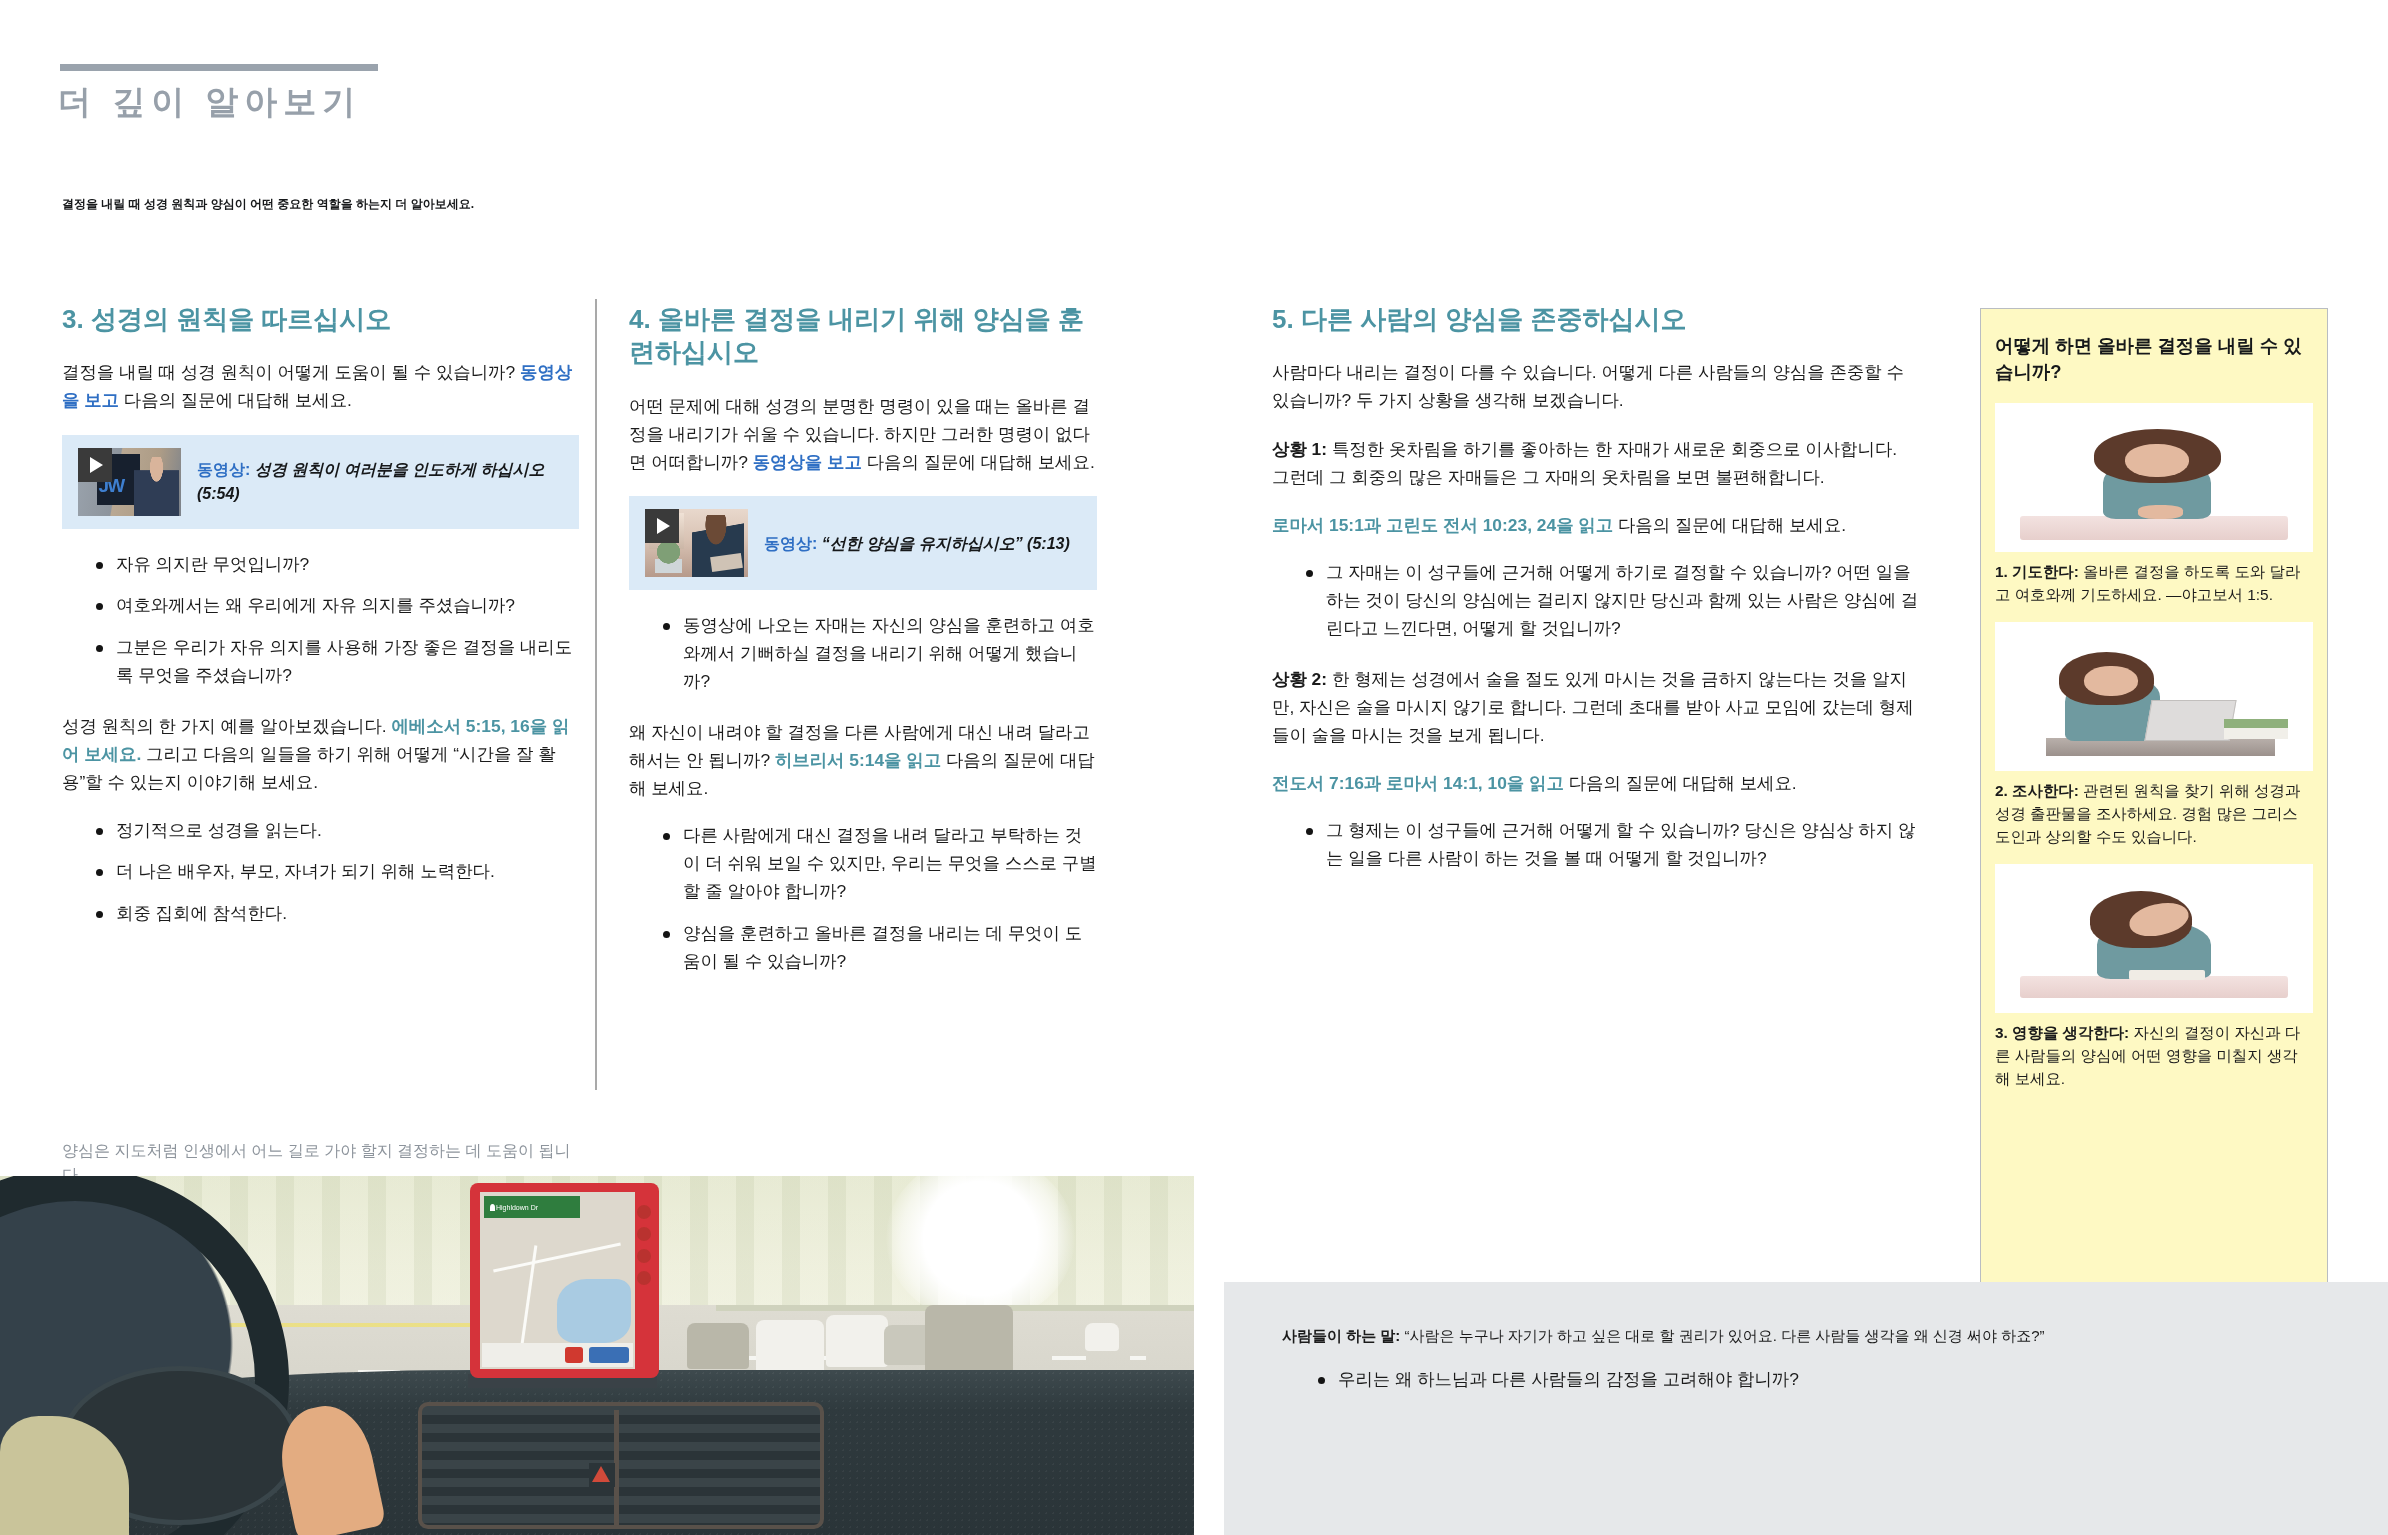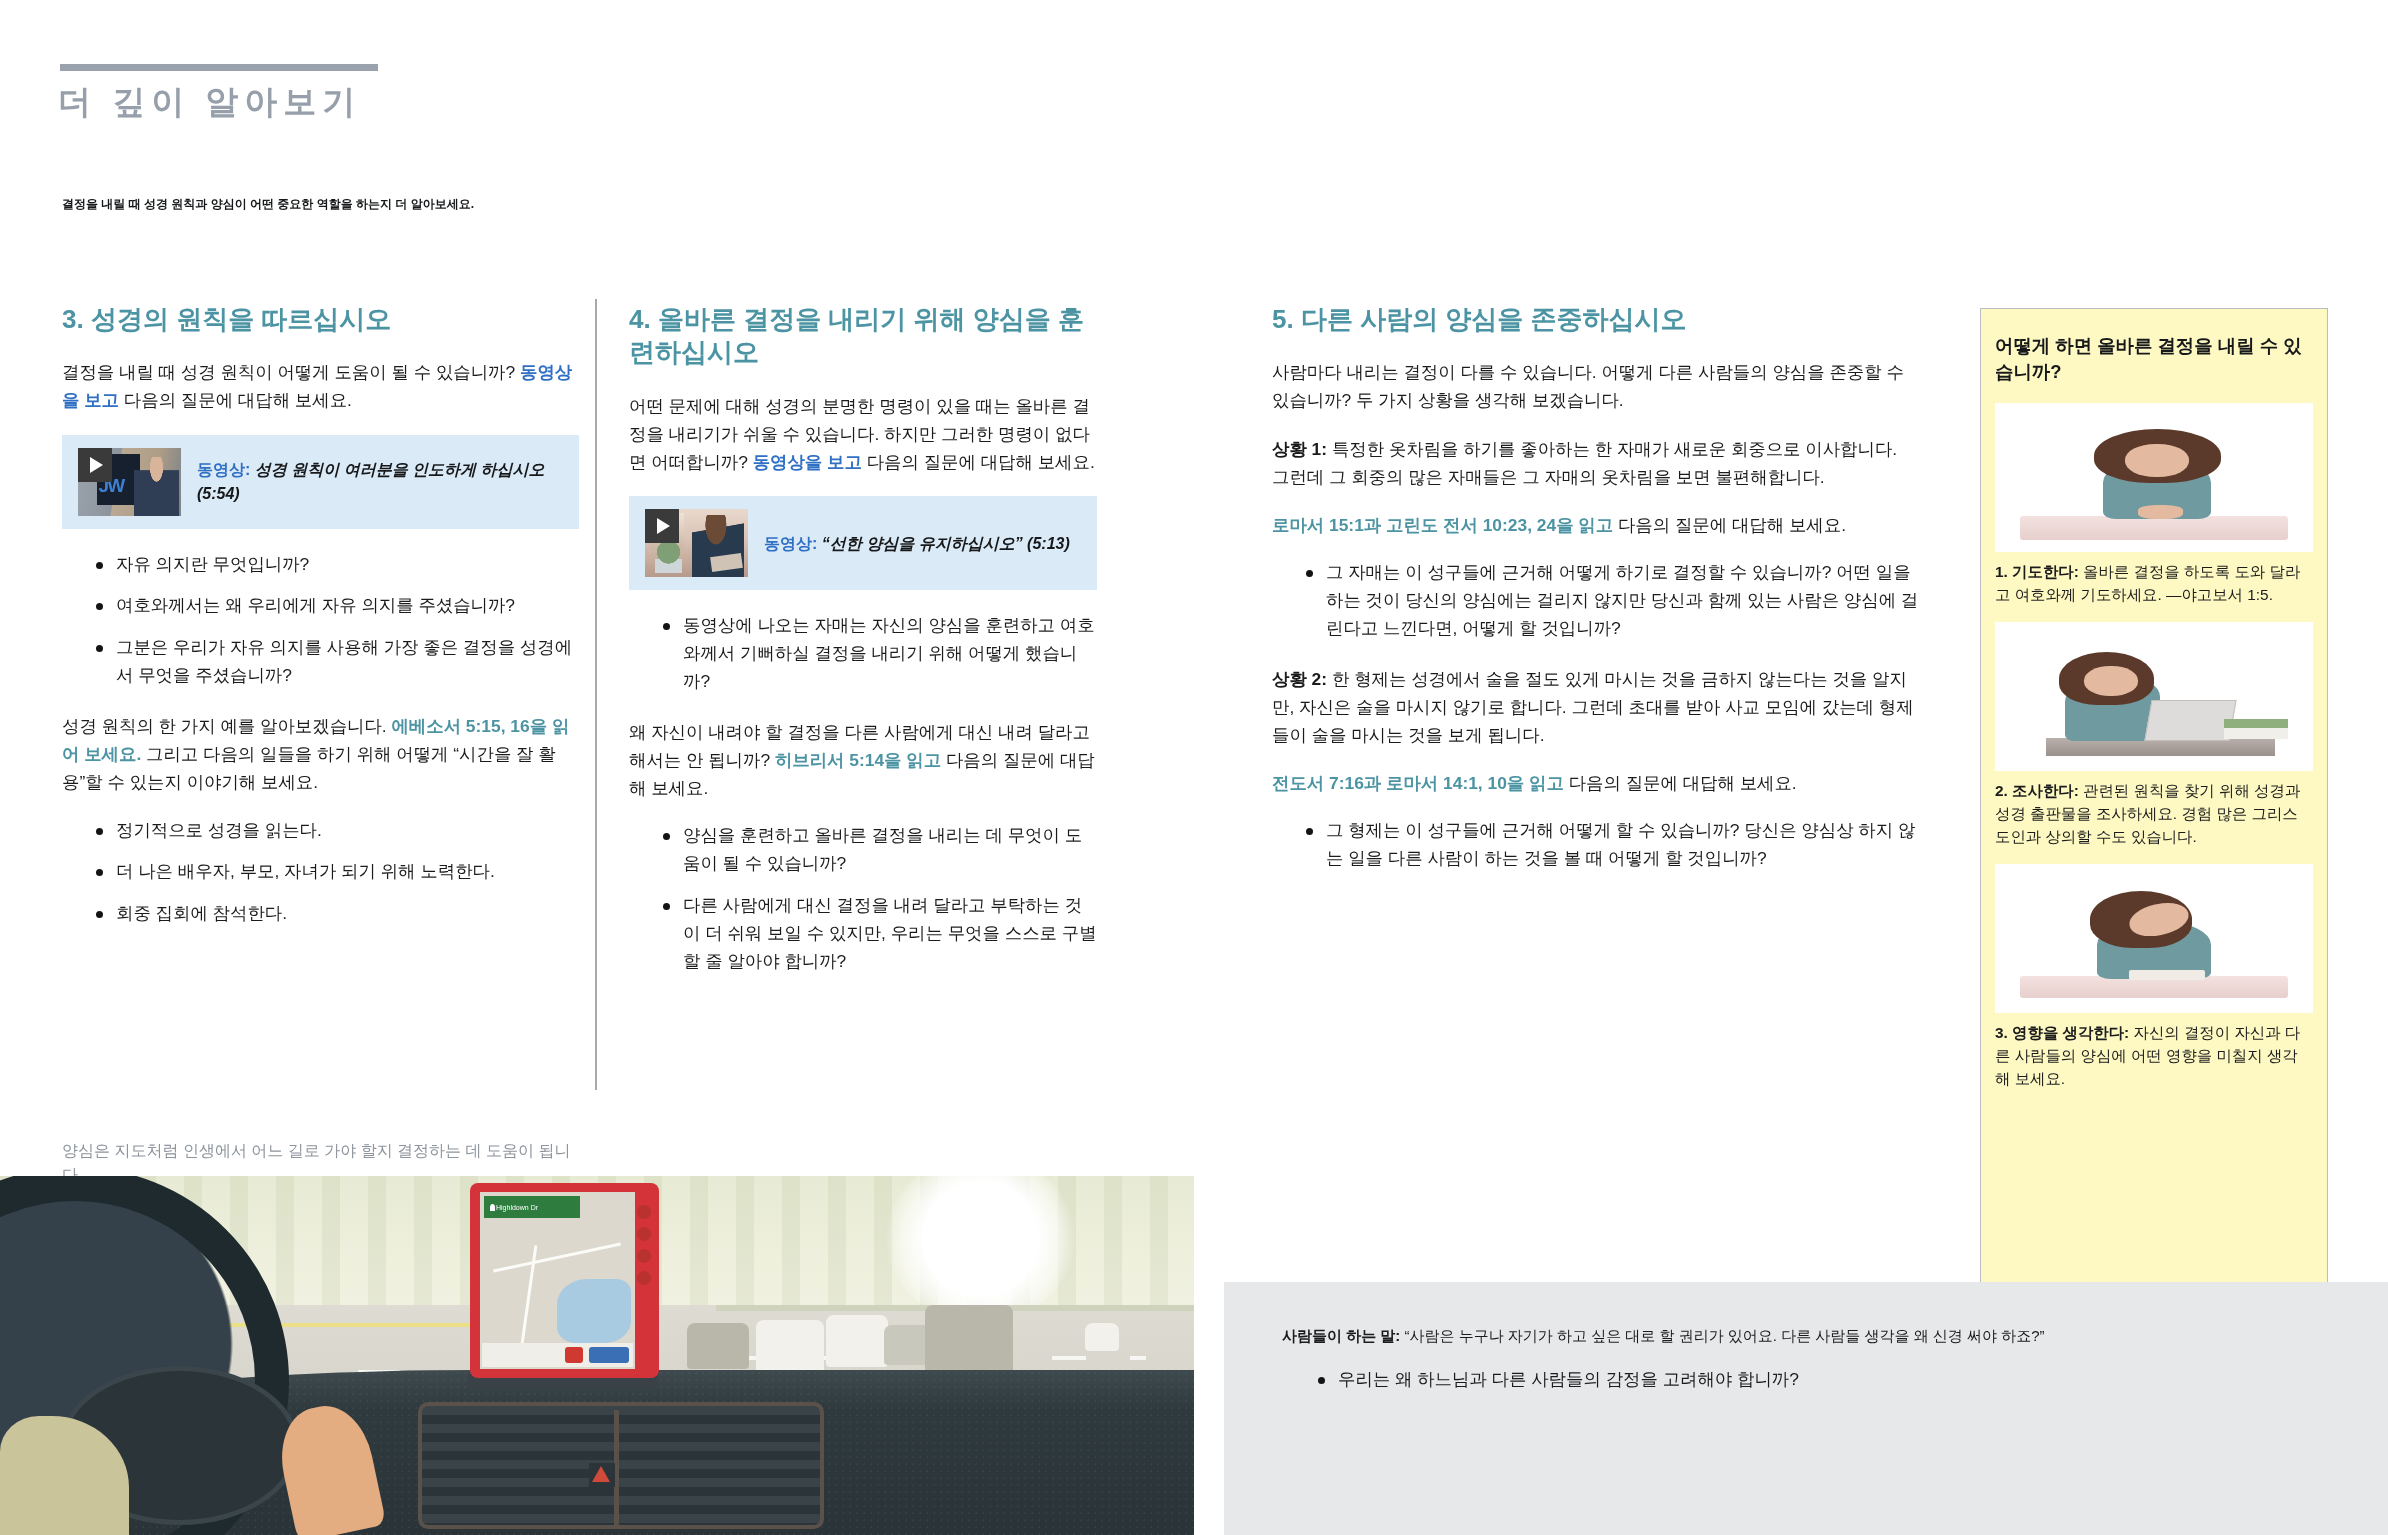--- a/index.html
+++ b/index.html
@@ -218,21 +218,21 @@
         <div class="jw">JW</div>
         <div class="man"></div>
         <div class="play"></div>
       </div>
       <div class="vtitle"><span class="vt-lead">동영상: </span><span>성경 원칙이 여러분을 인도하게 하십시오 (5:54)</span></div>
     </div>
 
     <ul class="q">
       <li>자유 의지란 무엇입니까?</li>
       <li>여호와께서는 왜 우리에게 자유 의지를 주셨습니까?</li>
-      <li>그분은 우리가 자유 의지를 사용해 가장 좋은 결정을 성경에서 무엇을 주셨습니까?</li>
+      <li>그분은 우리가 자유 의지를 사용해 가장 좋은 결정을 내리도록 무엇을 주셨습니까?</li>
     </ul>
 
     <p class="body"><span>성경 원칙의 한 가지 예를 알아보겠습니다. </span><span class="lnk-teal">에베소서 5:15, 16을 읽어 보세요.</span><span> 그리고 다음의 일들을 하기 위해 어떻게 “시간을 잘 활용”할 수 있는지 이야기해 보세요.</span></p>
 
     <ul class="q">
       <li>정기적으로 성경을 읽는다.</li>
       <li>더 나은 배우자, 부모, 자녀가 되기 위해 노력한다.</li>
       <li>회중 집회에 참석한다.</li>
     </ul>
   </div>
@@ -255,22 +255,22 @@
       <div class="vtitle"><span class="vt-lead">동영상: </span><span>“선한 양심을 유지하십시오” (5:13)</span></div>
     </div>
 
     <ul class="q">
       <li>동영상에 나오는 자매는 자신의 양심을 훈련하고 여호와께서 기뻐하실 결정을 내리기 위해 어떻게 했습니까?</li>
     </ul>
 
     <p class="body"><span>왜 자신이 내려야 할 결정을 다른 사람에게 대신 내려 달라고 해서는 안 됩니까? </span><span class="lnk-teal">히브리서 5:14을 읽고</span><span> 다음의 질문에 대답해 보세요.</span></p>
 
     <ul class="q">
+      <li>다른 사람에게 대신 결정을 내려 달라고 부탁하는 것이 더 쉬워 보일 수 있지만, 우리는 무엇을 스스로 구별할 줄 알아야 합니까?</li>
       <li>양심을 훈련하고 올바른 결정을 내리는 데 무엇이 도움이 될 수 있습니까?</li>
-      <li>다른 사람에게 대신 결정을 내려 달라고 부탁하는 것이 더 쉬워 보일 수 있지만, 우리는 무엇을 스스로 구별할 줄 알아야 합니까?</li>
     </ul>
   </div>
 
   <div class="col col3">
     <h2 class="sec">5. 다른 사람의 양심을 존중하십시오</h2>
 
     <p class="body">사람마다 내리는 결정이 다를 수 있습니다. 어떻게 다른 사람들의 양심을 존중할 수 있습니까? 두 가지 상황을 생각해 보겠습니다.</p>
 
     <p class="body"><span class="b">상황 1:</span><span> 특정한 옷차림을 하기를 좋아하는 한 자매가 새로운 회중으로 이사합니다. 그런데 그 회중의 많은 자매들은 그 자매의 옷차림을 보면 불편해합니다.</span></p>
 

